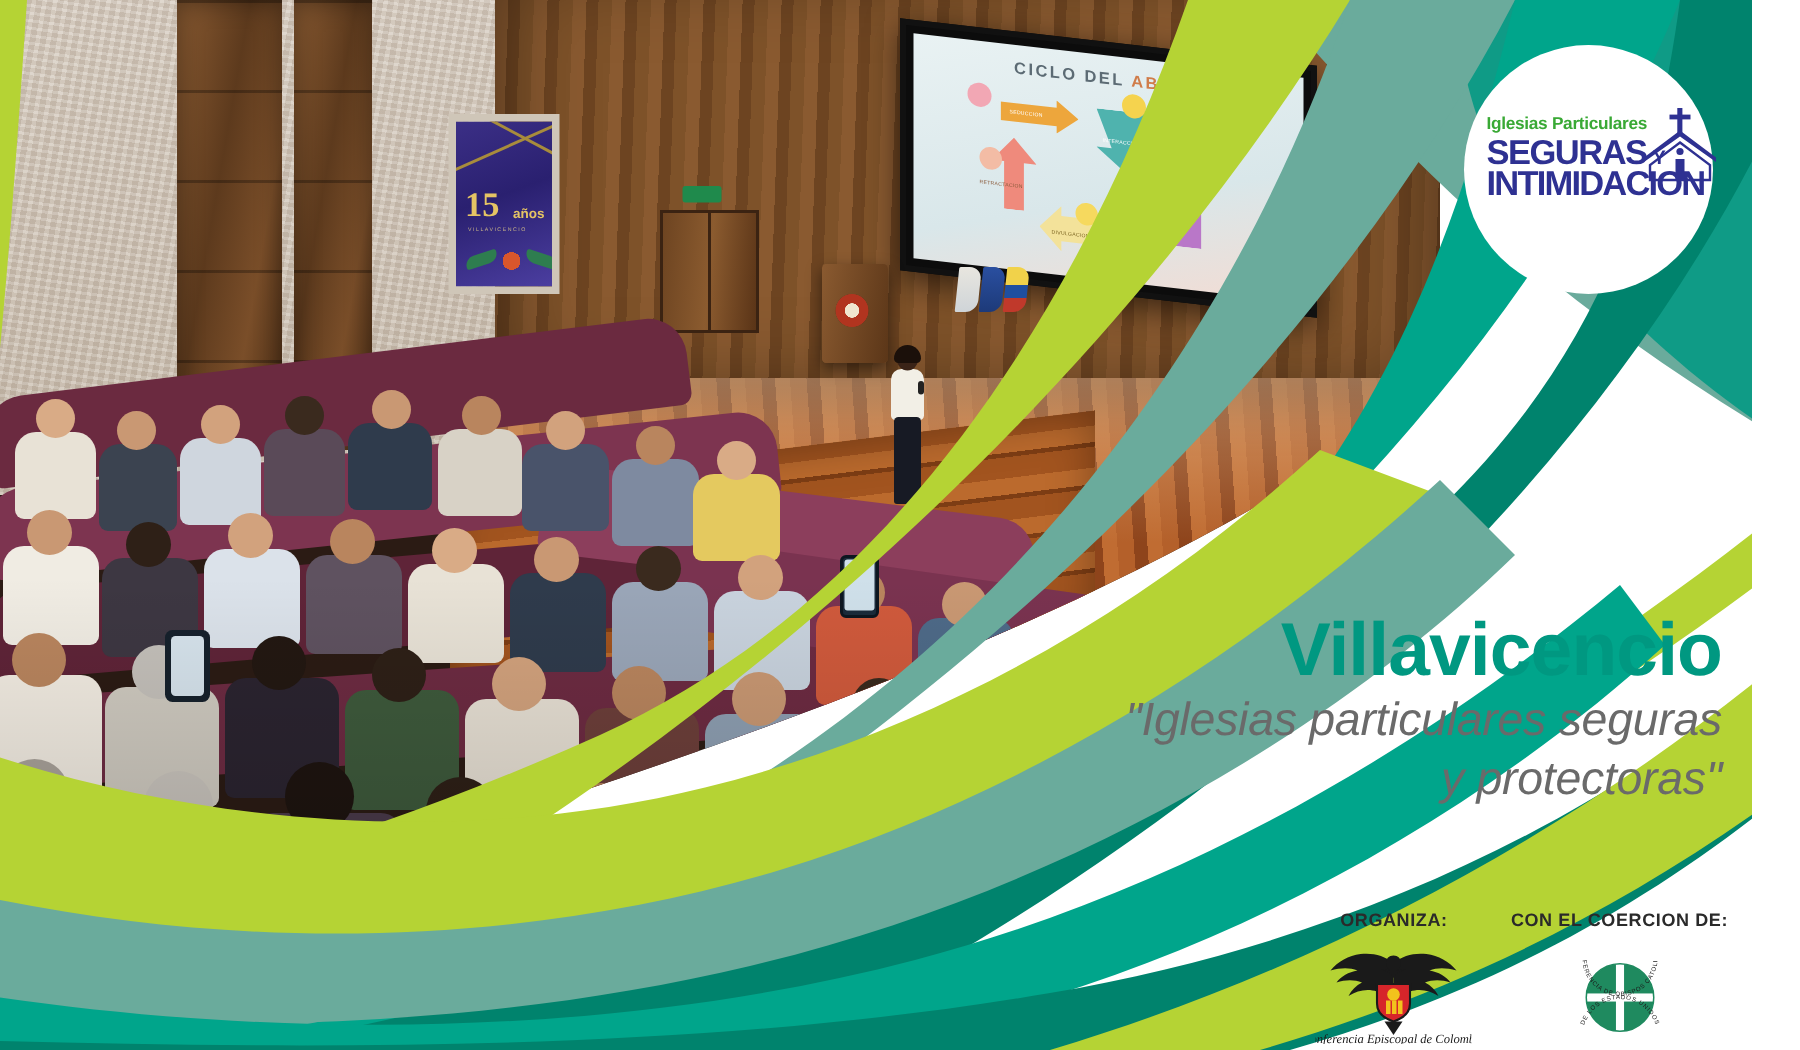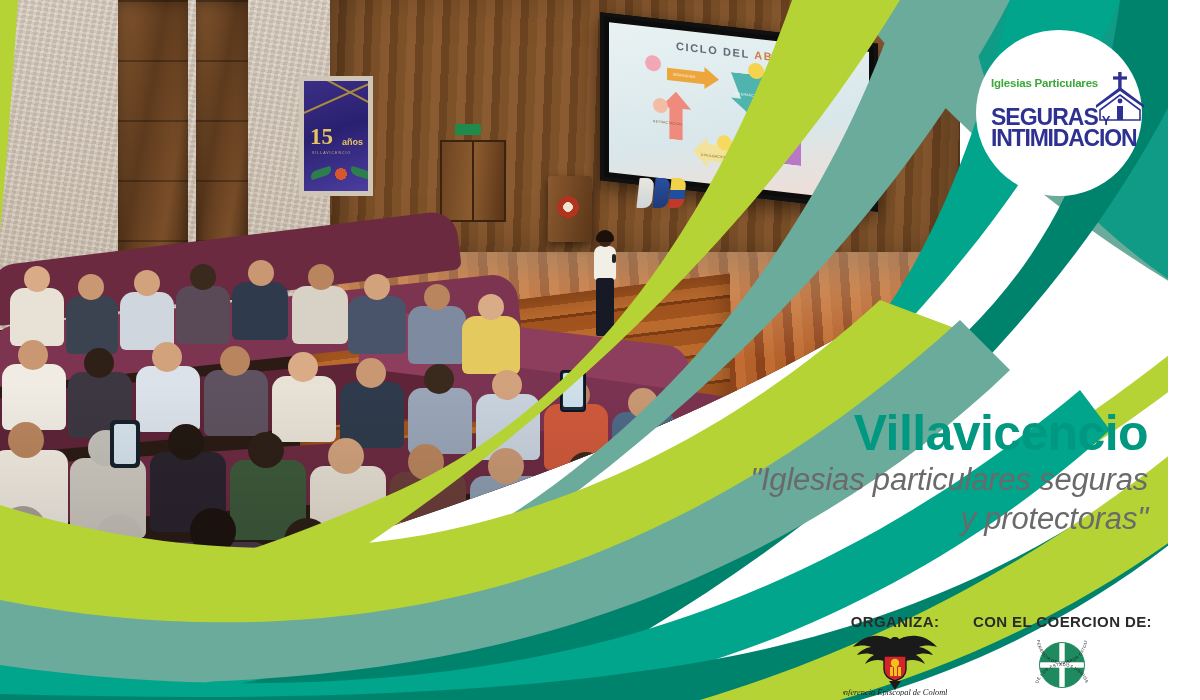--- a/index.html
+++ b/index.html
@@ -71,21 +71,21 @@
 
   
   .txtblock{position:absolute;right:20px;top:408px;width:520px;text-align:right;}
   .t-city{font-size:50px;font-weight:bold;color:#009881;line-height:1.02;letter-spacing:-.6px;}
   .t-sub{font-size:34px;color:#5a5a5a;line-height:1.1;margin-top:2px;letter-spacing:-.3px;}
   .t-quote{font-size:31px;color:#6a6a6a;font-style:italic;line-height:1.12;margin-top:4px;letter-spacing:-.2px;}
 
   
   .sponsors{position:absolute;right:16px;bottom:4px;display:flex;gap:26px;align-items:flex-start;}
   .spon{display:flex;flex-direction:column;align-items:center;}
-  .spon-lbl{font-size:15px;font-weight:bold;color:#2a2a2a;letter-spacing:.4px;margin-bottom:4px;}
+  .spon-lbl{font-size:12px;font-weight:bold;color:#2a2a2a;letter-spacing:.4px;margin-bottom:14px;}
 
   
   .brandcircle{position:absolute;left:955px;top:38px;width:210px;height:150px;}
   .bc-txt{position:absolute;left:36px;top:40px;width:150px;}
   .bc-l1{font-size:11.5px;font-weight:bold;color:#39a935;letter-spacing:-.2px;line-height:1;}
   .bc-l2{font-size:23px;font-weight:bold;color:#2e3192;letter-spacing:-1px;line-height:.94;margin-top:1px;}
   .bc-l3{font-size:23px;font-weight:bold;color:#2e3192;letter-spacing:-1.2px;line-height:.94;}
   .bc-y{font-size:13px;color:#2e3192;font-weight:bold;}
 </style>
 </head>
@@ -312,21 +312,21 @@
     <path d="M0,0 L18,0 C12,90 6,170 0,232 Z" fill="#b5d334"></path>
   </svg>
 
   <svg class="layer" viewBox="0 0 1200 700">
     <circle cx="1059" cy="113" r="83" fill="#ffffff"></circle>
   </svg>
 
   <div class="brandcircle">
     <div class="bc-txt">
       <div class="bc-l1">Iglesias Particulares</div>
-      <div style="display:flex;align-items:baseline;gap:4px;margin-top:16px;">
+      <div style="display:flex;align-items:baseline;gap:4px;">
         <div class="bc-l2">SEGURAS</div>
         <div class="bc-y">Y</div>
       </div>
       <div class="bc-l3">INTIMIDACION</div>
     </div>
     <svg style="position:absolute;left:138px;top:34px;" width="56" height="50" viewBox="0 0 56 50">
       <rect x="25.2" y="0" width="3.4" height="17" fill="#2e3192"></rect>
       <rect x="20" y="4.4" width="14" height="3.2" fill="#2e3192"></rect>
       <path d="M27,15 L51,33 L51,36 L27,19 L3,36 L3,33 Z" fill="#2e3192"></path>
       <path d="M27,23 L47,38 L47,48 L7,48 L7,38 Z" fill="none" stroke="#2e3192" stroke-width="1.6"></path>

